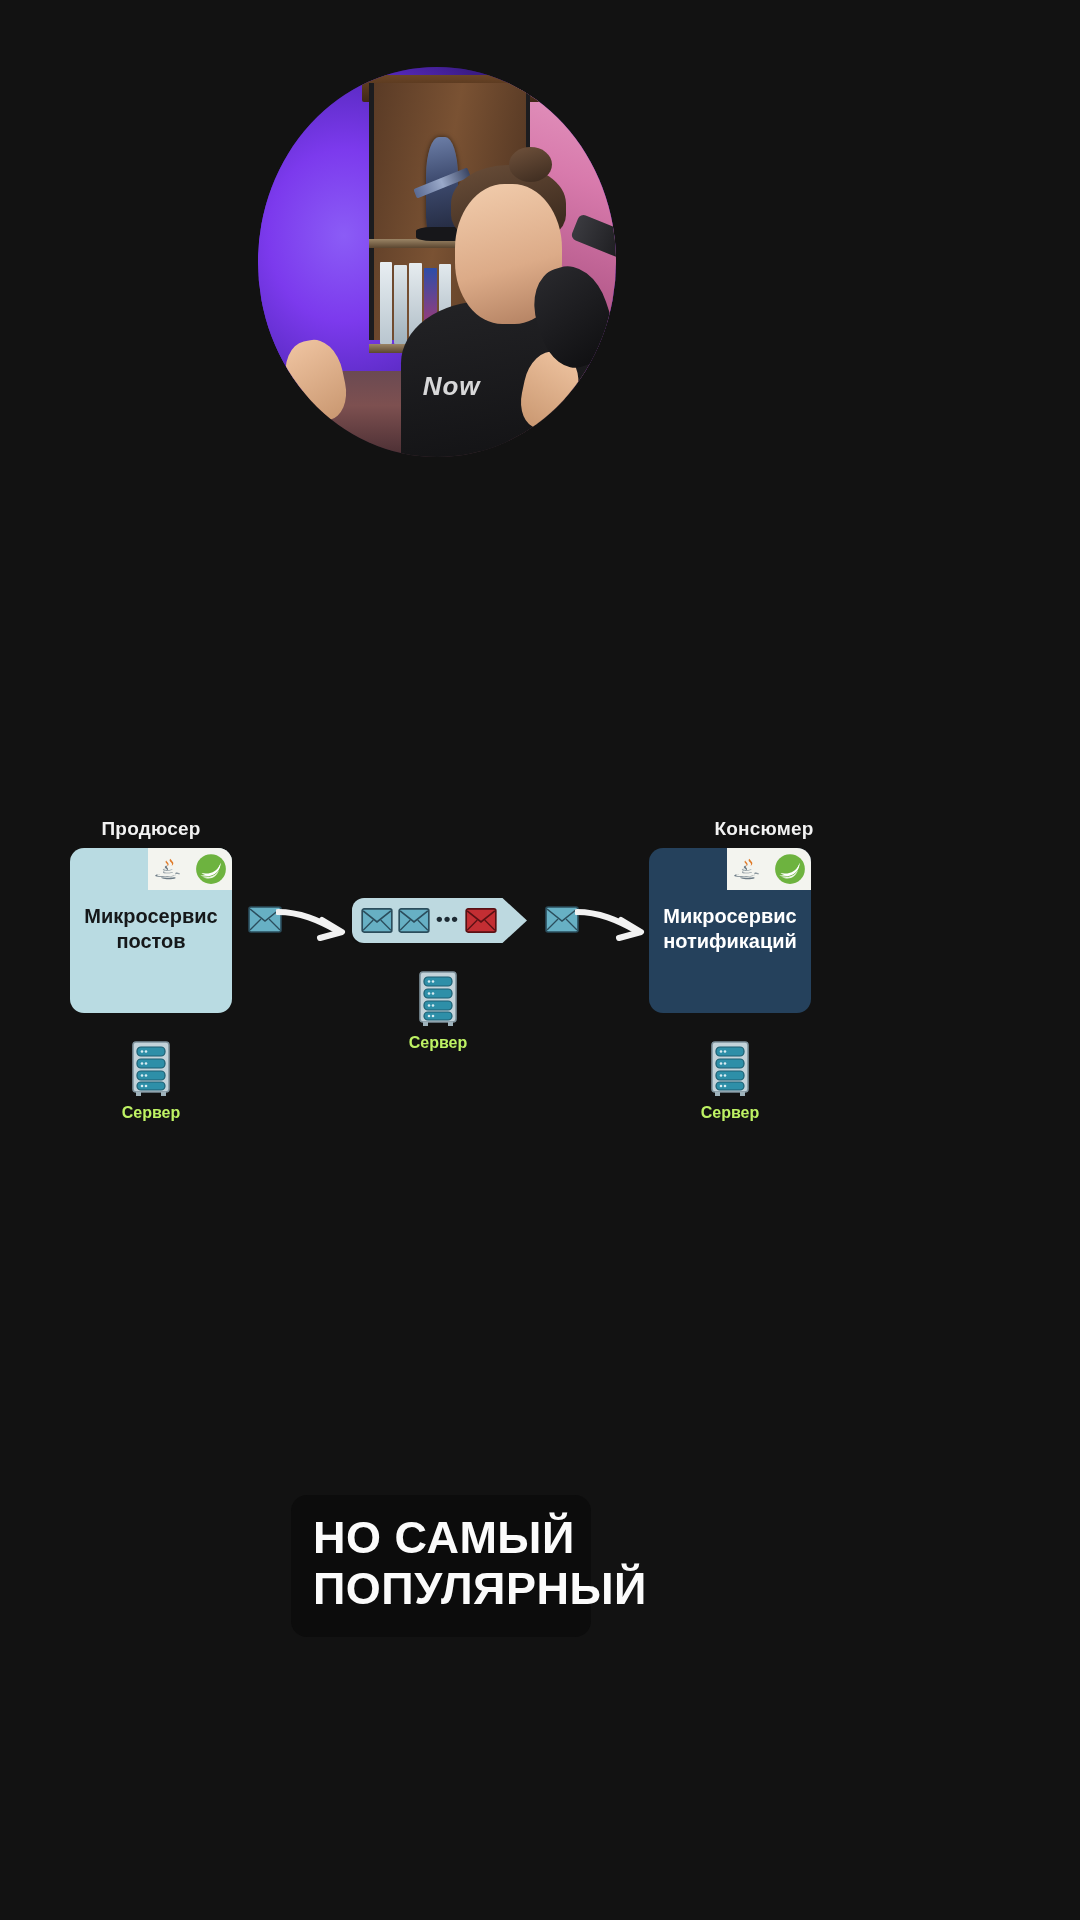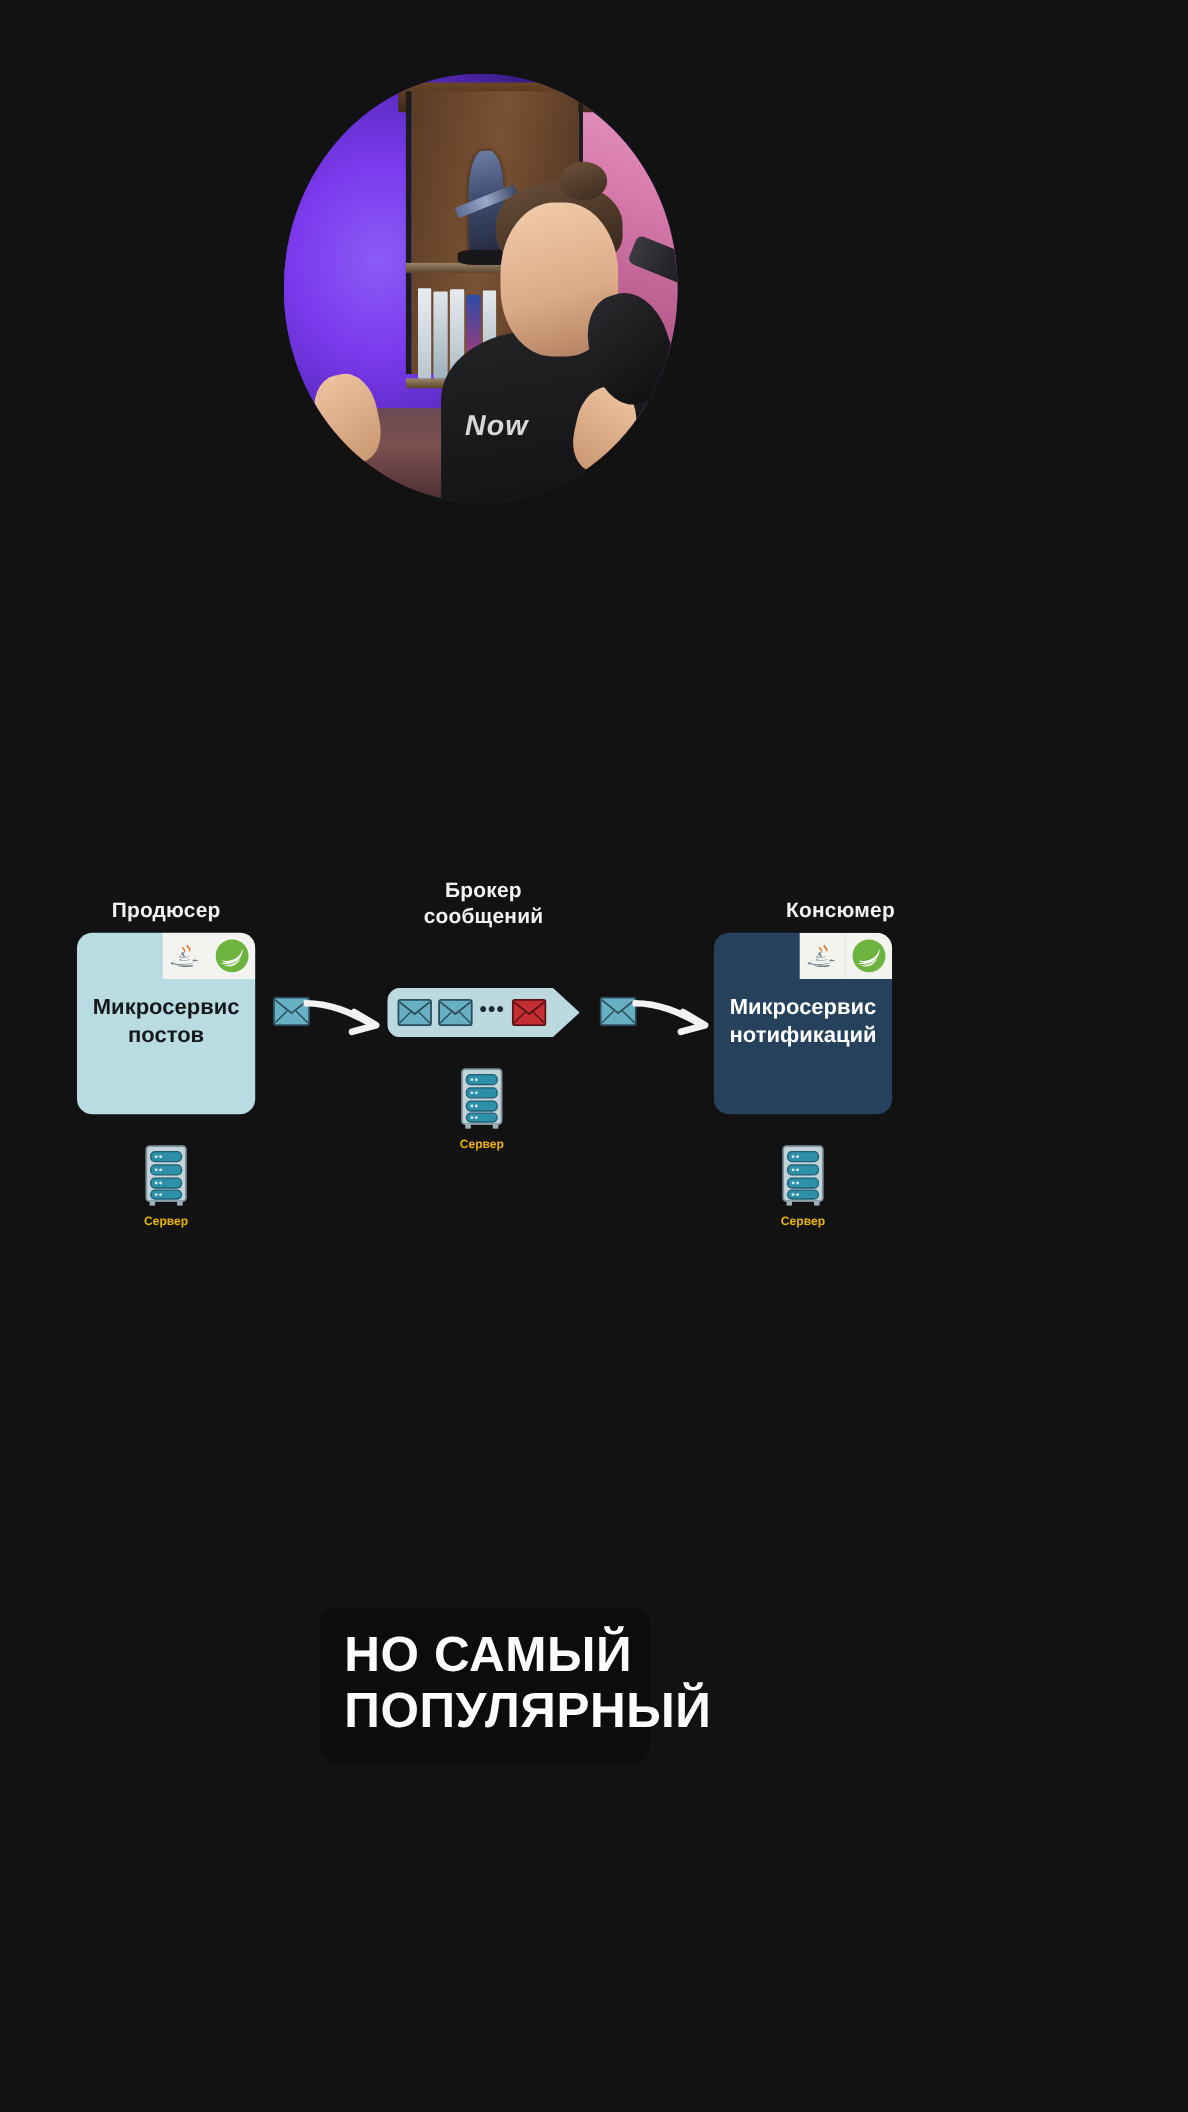--- a/index.html
+++ b/index.html
@@ -189,26 +189,26 @@
   .arrow-svg { position:absolute; }
   .arrow-1 { left:276px; top:128px; width:82px; height:48px; }
   .arrow-2 { left:575px; top:128px; width:82px; height:48px; }
 
   
   .server-item { position:absolute; width:74px; text-align:center; }
   .srv-producer { left:114px; top:270px; }
   .srv-broker   { left:401px; top:200px; }
   .srv-consumer { left:693px; top:270px; }
   .server-caption {
-    margin-top:2px; color:#eab308; font-size:11px; font-weight:700;
+    margin-top:2px; color:#bef264; font-size:16px; font-weight:700;
   }
 
   
   .caption {
-    position:absolute; left:291px; top:1461px;
+    position:absolute; left:291px; top:1495px;
     width:300px; padding:18px 22px 22px;
     background:#0c0c0c; border-radius:16px;
     text-align:left;
   }
   .caption-line {
     display:block; color:#fbfbfb; font-size:45px; font-weight:700;
     line-height:1.13; letter-spacing:.5px; white-space:nowrap;
   }
 </style>
 </head>
@@ -283,24 +283,20 @@
         <path d="M2 3 L17 15 L32 3" fill="none" stroke="#2b4d5c" stroke-width="1.6"></path>
         <path d="M2 24 L13 13 M32 24 L21 13" fill="none" stroke="#2b4d5c" stroke-width="1.3"></path>
       </svg>
     </div>
 
     <svg class="arrow-svg arrow-1" viewBox="0 0 82 48">
       <path d="M2 14 C24 14, 42 22, 62 33" stroke="#f2f2f2" stroke-width="6" fill="none" stroke-linecap="round"></path>
       <path d="M46 22 L66 34 L44 40" stroke="#f2f2f2" stroke-width="6" fill="none" stroke-linecap="round" stroke-linejoin="round"></path>
     </svg>
 
-    <div class="node-label" style="left:352px; top:28px; width:175px; line-height:1.25;">
-      <span>Брокер</span><br>
-      <span>сообщений</span>
-    </div>
 
     <div class="queue">
       <div class="queue-body"></div>
       <div class="queue-items">
         <svg class="env-sm" viewBox="0 0 34 27">
           <rect x="1" y="1" width="32" height="25" rx="2" fill="#67b0c4" stroke="#2b4d5c" stroke-width="1.8"></rect>
           <path d="M2 3 L17 15 L32 3" fill="none" stroke="#2b4d5c" stroke-width="1.8"></path>
           <path d="M2 24 L13 13 M32 24 L21 13" fill="none" stroke="#2b4d5c" stroke-width="1.4"></path>
         </svg>
         <svg class="env-sm" viewBox="0 0 34 27">

